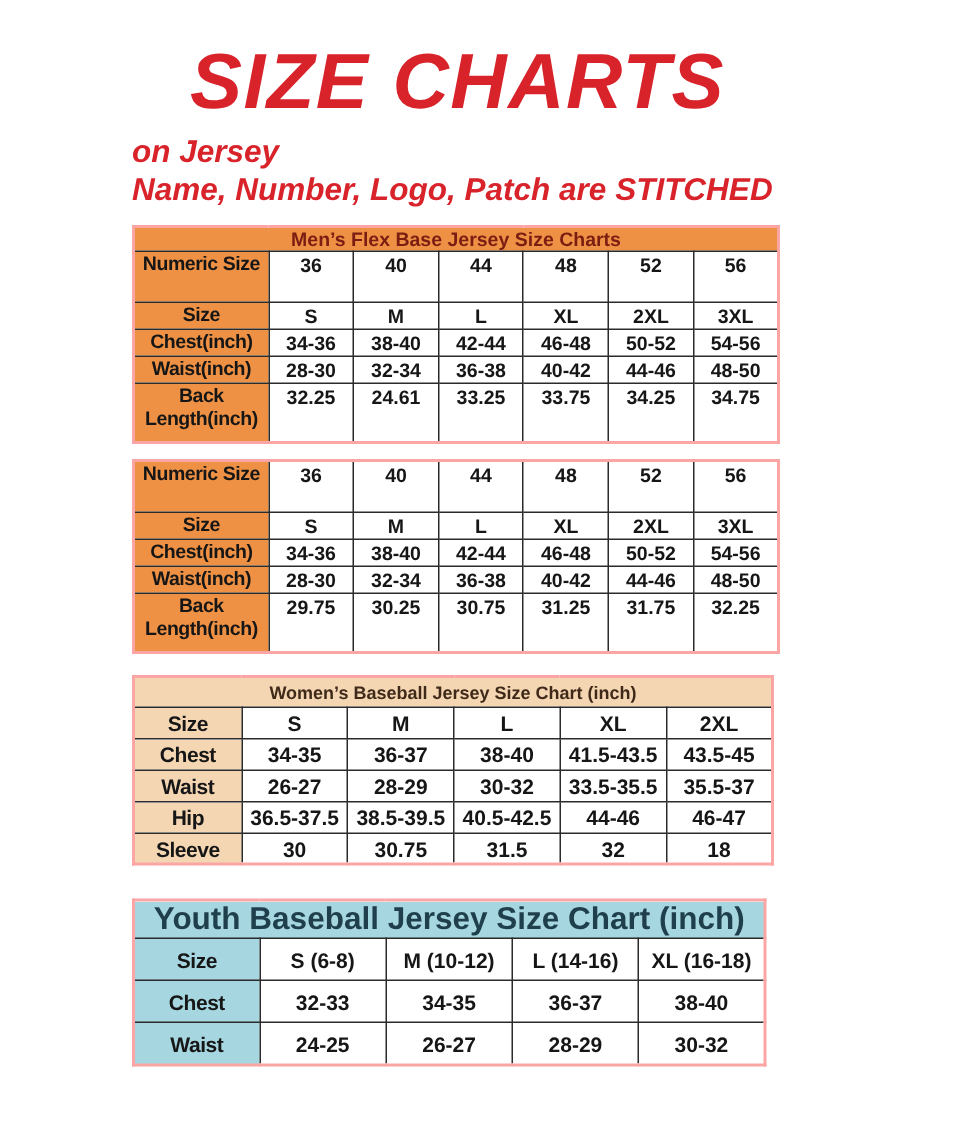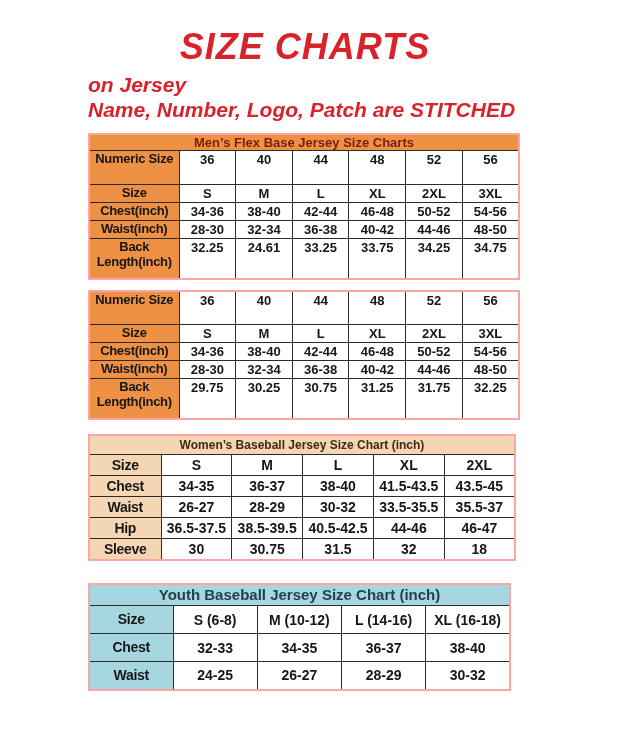--- a/index.html
+++ b/index.html
@@ -14,21 +14,21 @@
     overflow: hidden;
   }
   .content {
     margin-left: 88px;
     width: 434px;
   }
   .page-title {
     margin: 28px 0 6px 0;
     text-align: center;
     color: var(--red);
-    font-size: 36px;
+    font-size: 52px;
     font-weight: bold;
     font-style: italic;
     letter-spacing: 1px;
     line-height: 1.05;
   }
   .page-subtitle {
     color: var(--red);
     font-size: 21px;
     font-weight: bold;
     font-style: italic;
@@ -55,21 +55,21 @@
   
   .theme-orange td { font-size: 13px; }
   .theme-orange td.tbl-title { background: var(--orange); color: var(--orange-title-text); font-size: 13px; padding: 0; }
   .theme-orange td.lbl { background: var(--orange); }
   
   .theme-peach td { font-size: 14px; }
   .theme-peach td.tbl-title { background: var(--peach); color: var(--peach-title-text); font-size: 12px; padding: 0; }
   .theme-peach td.lbl { background: var(--peach); }
   
   .theme-blue td { font-size: 14px; }
-  .theme-blue td.tbl-title { background: var(--blue); color: var(--blue-title-text); font-size: 15px; padding: 0; }
+  .theme-blue td.tbl-title { background: var(--blue); color: var(--blue-title-text); font-size: 21px; padding: 0; }
   .theme-blue td.lbl { background: var(--blue); }
 </style>
 </head>
 <body>
 
 <div class="content">
   <div class="page-title">SIZE CHARTS</div>
   <div class="page-subtitle">
     <div>on Jersey</div>
     <div>Name, Number, Logo, Patch are STITCHED</div>

